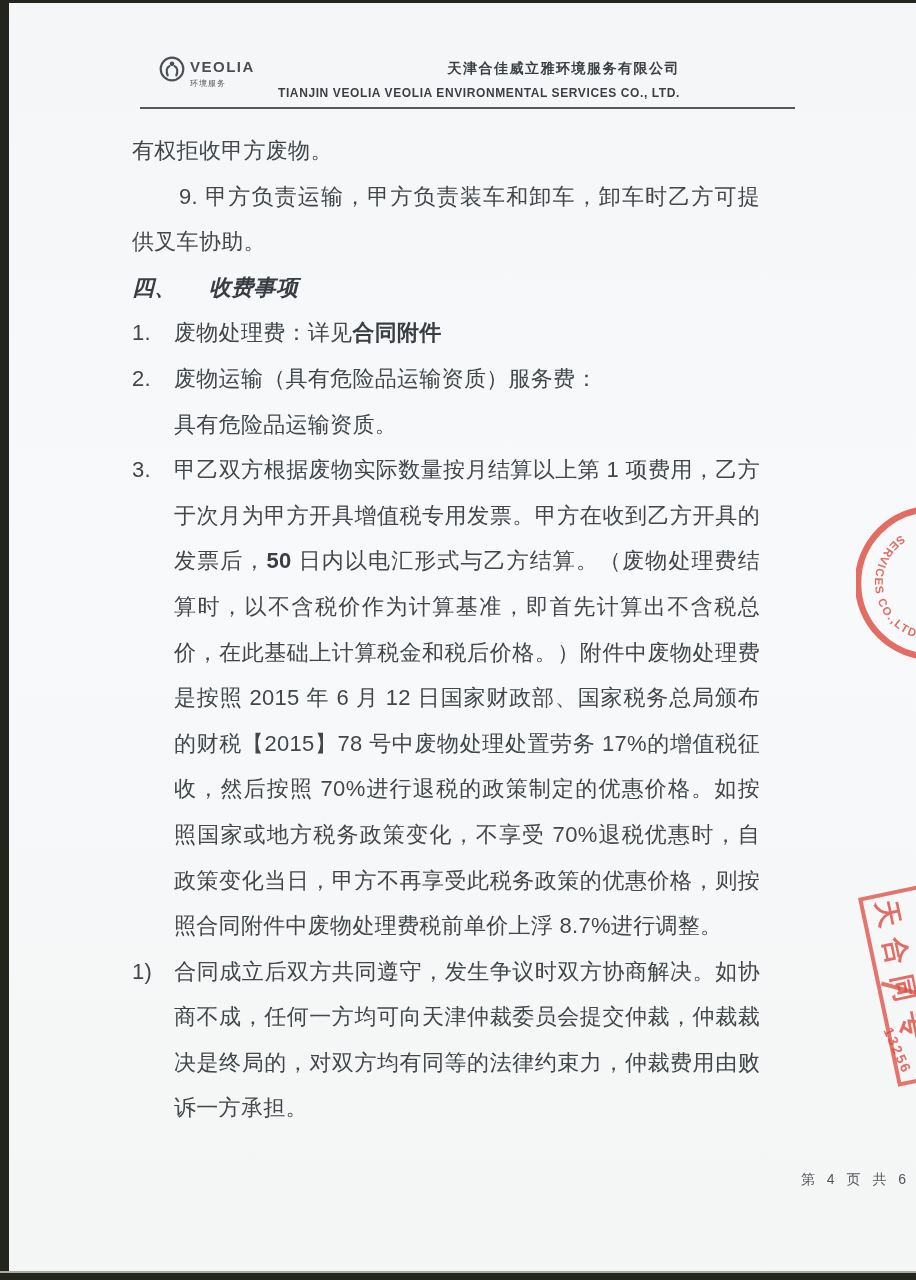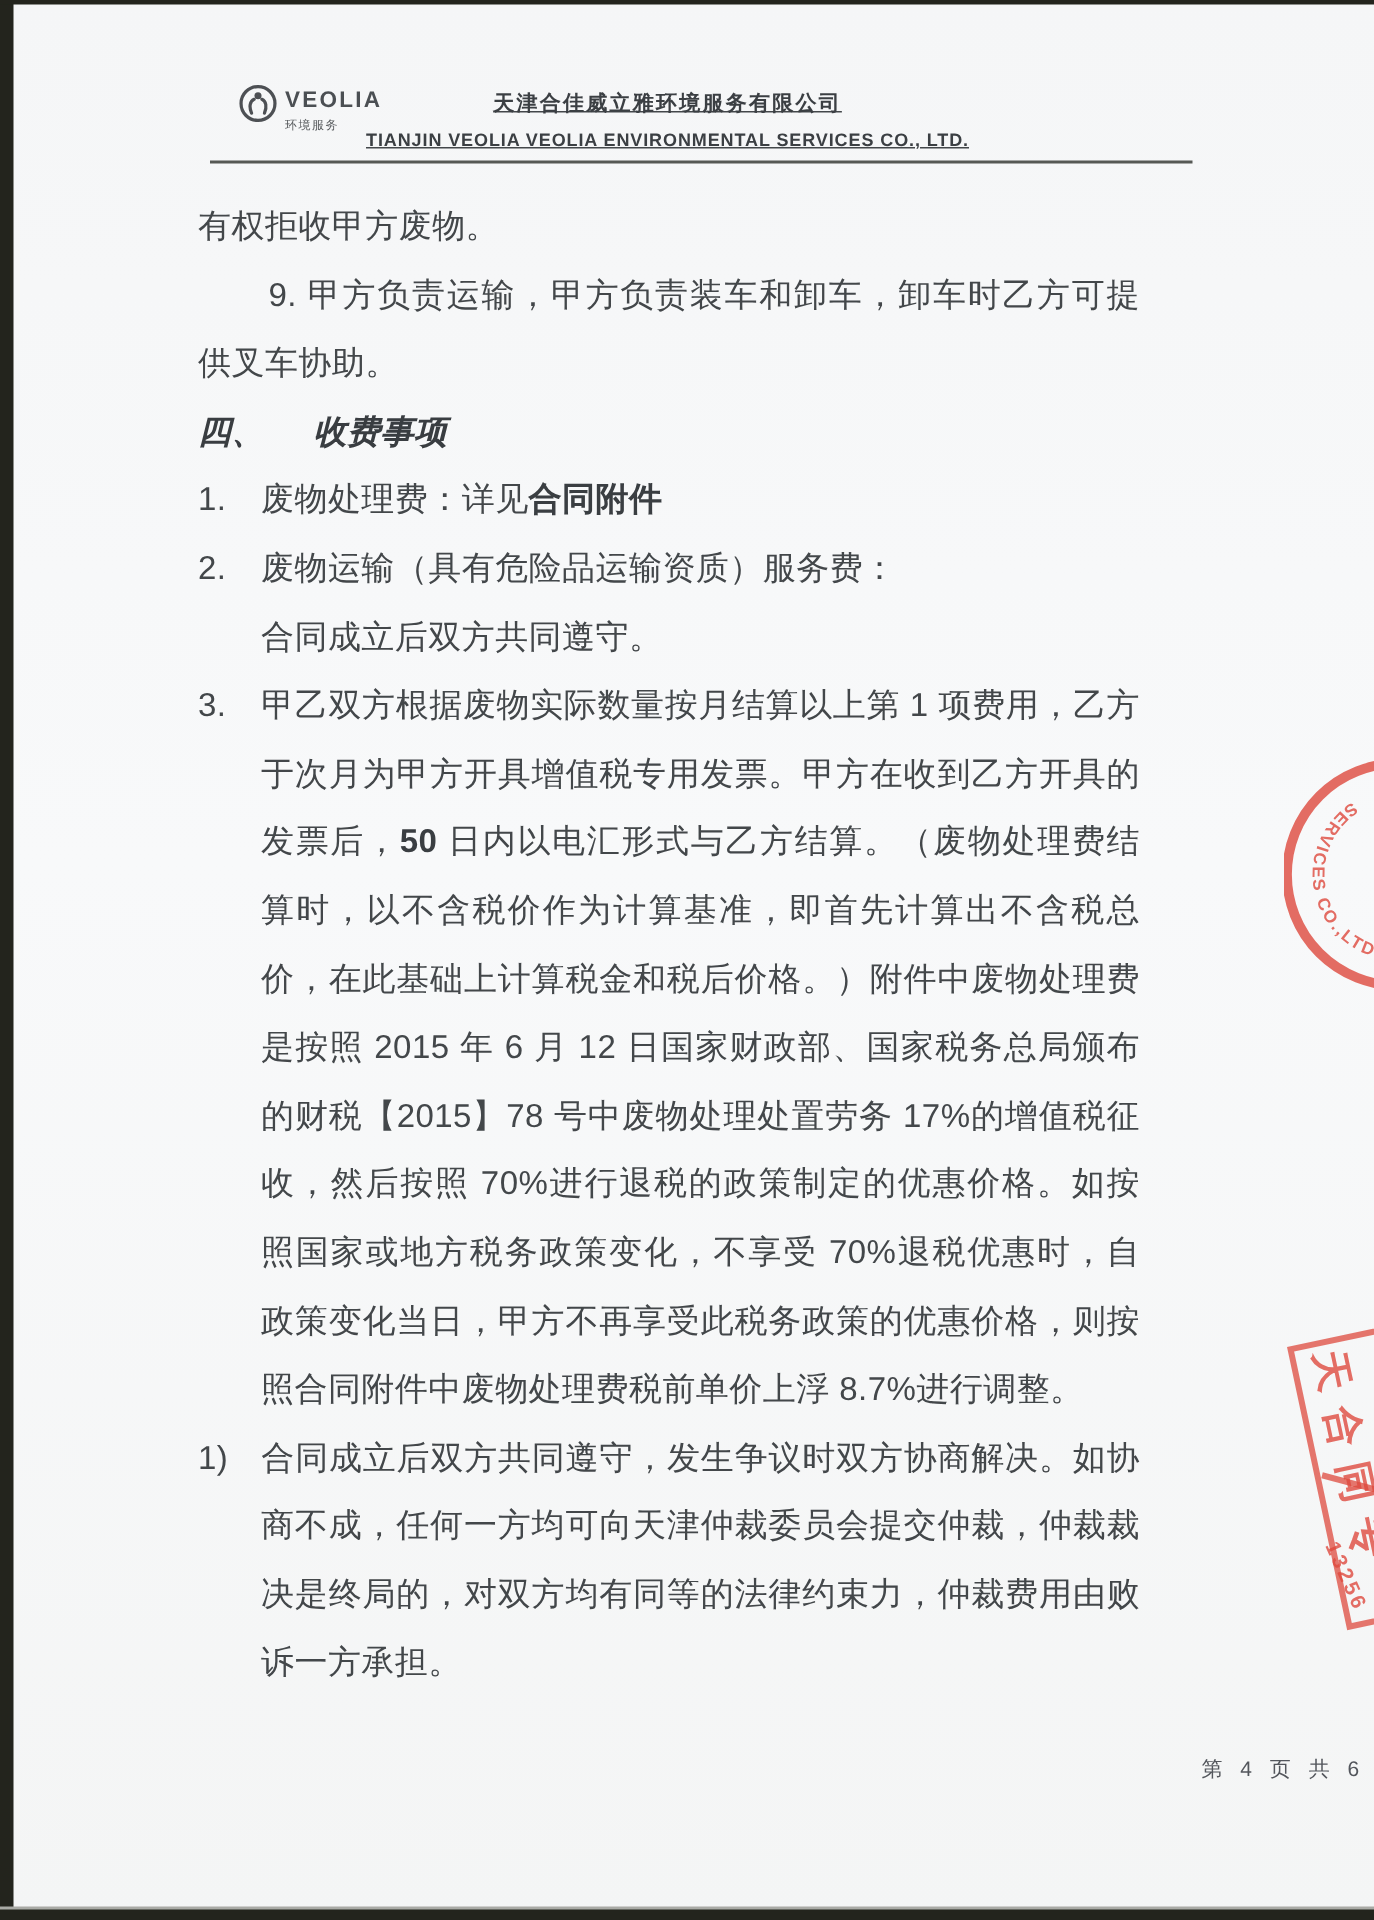--- a/index.html
+++ b/index.html
@@ -12,21 +12,21 @@
   
   .edge-left{position:absolute;left:0;top:0;width:9px;height:100%;background:#23241d;}
   .edge-top{position:absolute;left:0;top:0;width:100%;height:3px;background:#23241d;}
   .edge-bottom{position:absolute;left:0;bottom:0;width:100%;height:7px;background:#23241d;box-shadow:0 -2px 0 #a9aaa5;}
 
   
   .logo{position:absolute;left:159px;top:55px;display:flex;align-items:flex-start;}
   .logo-text{margin-left:5px;display:flex;flex-direction:column;}
   .logo-brand{font-size:15px;font-weight:600;letter-spacing:1.5px;color:#4b4f53;line-height:1.2;margin-top:3px;}
   .logo-tagline{font-size:8px;color:#55585b;letter-spacing:1px;margin-top:2px;}
-  .company{position:absolute;left:210px;top:60px;width:470px;text-align:center;text-decoration:underline;}
+  .company{position:absolute;left:210px;top:60px;width:470px;text-align:right;}
   .company-cn{font-size:14px;font-weight:700;letter-spacing:1.5px;color:#3b3f43;}
   .company-en{font-size:12px;font-weight:700;letter-spacing:.6px;color:#3b3f43;margin-top:8px;white-space:nowrap;}
   .header-rule{position:absolute;left:140px;top:107px;width:655px;height:2px;background:#565955;}
 
   
   .content{
     position:absolute;left:132px;top:128px;width:628px;
     font-size:22px;line-height:45.6px;text-align:justify;
     color:#43474a;letter-spacing:.3px;
   }
@@ -95,21 +95,21 @@
   <main class="content">
     <p>有权拒收甲方废物。</p>
 
     <p class="indent2">9. 甲方负责运输，甲方负责装车和卸车，卸车时乙方可提供叉车协助。</p>
 
     <p class="heading"><span class="h-marker">四、</span><span>收费事项</span></p>
 
     <p class="li"><span class="marker">1.</span><span>废物处理费：详见</span><b>合同附件</b></p>
 
     <p class="li"><span class="marker">2.</span><span>废物运输（具有危险品运输资质）服务费：</span></p>
-    <p class="li-cont">合同成立后双方共同遵守。</p>
+    <p class="li-cont">具有危险品运输资质。</p>
 
     <p class="li"><span class="marker">3.</span><span>甲乙双方根据废物实际数量按月结算以上第 1 项费用，乙方于次月为甲方开具增值税专用发票。甲方在收到乙方开具的发票后，</span><b>50</b><span> 日内以电汇形式与乙方结算。（废物处理费结算时，以不含税价作为计算基准，即首先计算出不含税总价，在此基础上计算税金和税后价格。）附件中废物处理费是按照 2015 年 6 月 12 日国家财政部、国家税务总局颁布的财税【2015】78 号中废物处理处置劳务 17%的增值税征收，然后按照 70%进行退税的政策制定的优惠价格。如按照国家或地方税务政策变化，不享受 70%退税优惠时，自政策变化当日，甲方不再享受此税务政策的优惠价格，则按照合同附件中废物处理费税前单价上浮 8.7%进行调整。</span></p>
 
 
     <p class="li"><span class="marker">1)</span><span>合同成立后双方共同遵守，发生争议时双方协商解决。如协商不成，任何一方均可向天津仲裁委员会提交仲裁，仲裁裁决是终局的，对双方均有同等的法律约束力，仲裁费用由败诉一方承担。</span></p>
   </main>
 
   <footer class="page-footer">
     <span>第 4 页 共 6 页</span>
   </footer>

